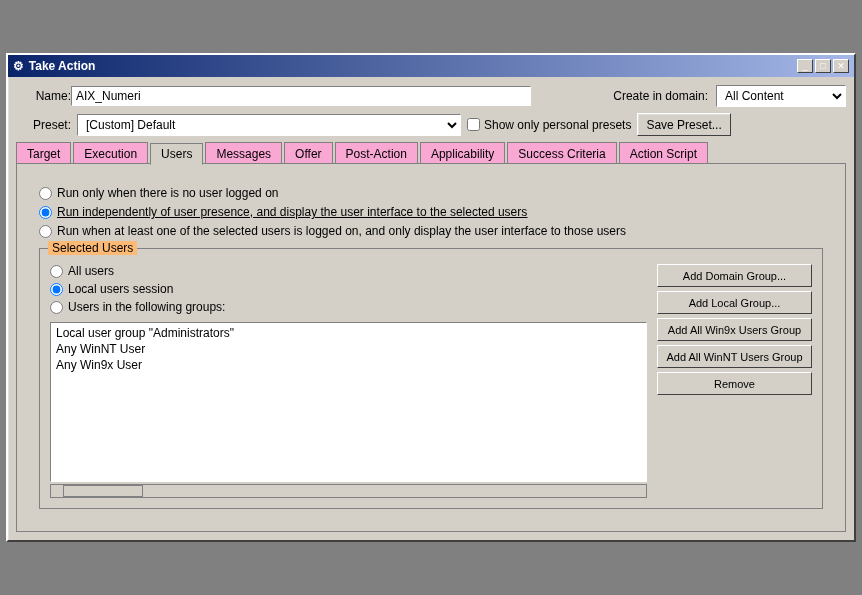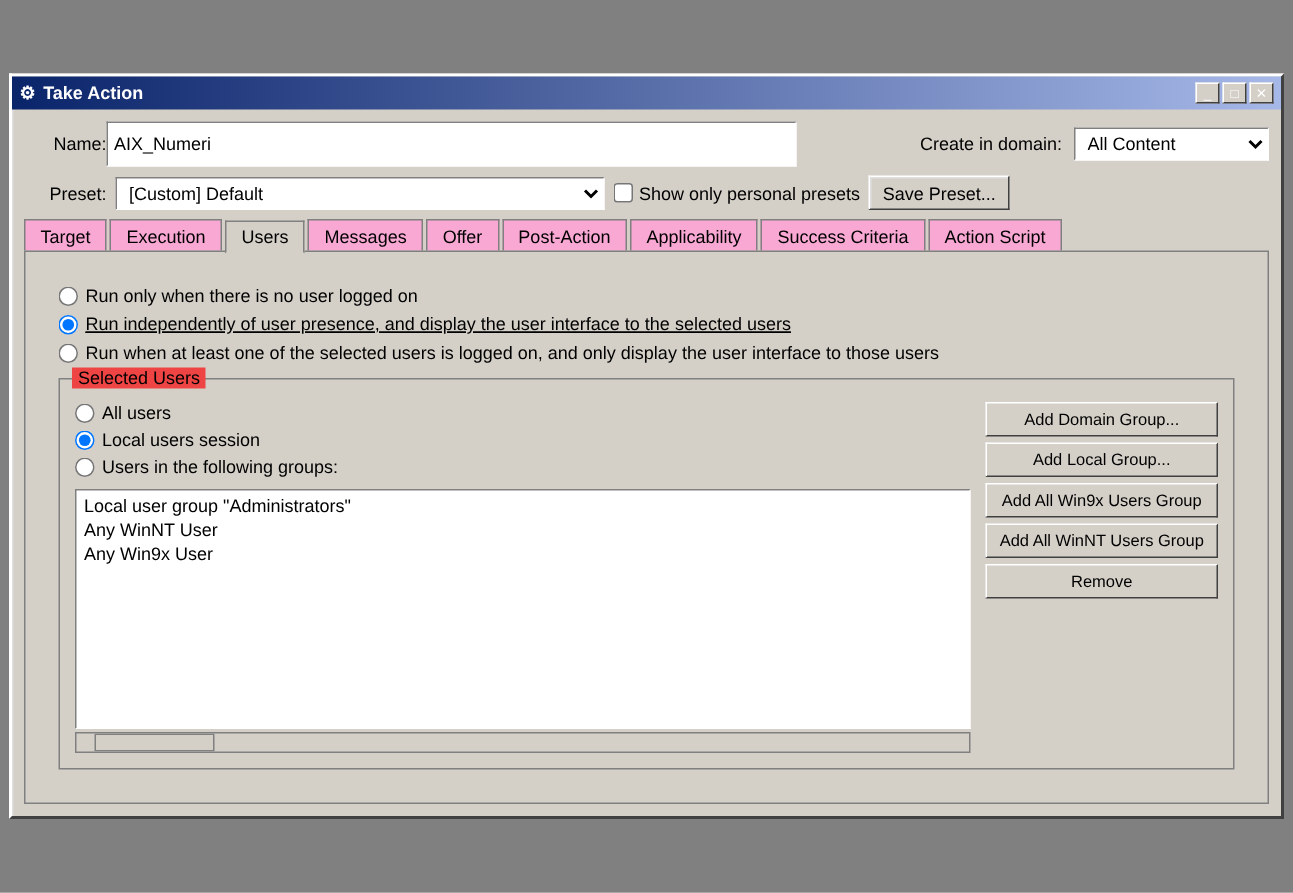--- a/index.html
+++ b/index.html
@@ -59,21 +59,21 @@
     .window-body {
       padding: 8px;
       border-radius: 25px;
     }
     .form-label {
       width: 55px;
       text-align: right;
       font-size: 12px;
     }
     .form-input {
-      height: 30px;
+      height: 20px;
       border: 1px solid;
       border-top-color: #808080;
       border-left-color: #808080;
       border-right-color: #fff;
       border-bottom-color: #fff;
       background: white;
       padding: 2px 4px;
       font-size: 12px;
     }
     .name-input { width: 460px; }
@@ -103,21 +103,21 @@
     .preset-select {
       height: 22px;
       border: 1px solid;
       border-top-color: #808080;
       border-left-color: #808080;
       border-right-color: #fff;
       border-bottom-color: #fff;
       background: white;
       padding: 2px 4px;
       font-size: 12px;
-      width: 326px;
+      width: 384px;
     }
     .checkbox-label {
       display: flex;
       align-items: center;
       gap: 4px;
       font-size: 12px;
     }
     .win-button {
       height: 23px;
       min-width: 90px;
@@ -186,21 +186,21 @@
     .group-box {
       border: 1px solid #808080;
       position: relative;
       padding: 15px 10px 10px 10px;
       margin-top: 5px;
     }
     .group-box-title {
       position: absolute;
       top: -8px;
       left: 8px;
-      background: #ef4444;
+      background: #fdba74;
       padding: 0 4px;
       font-size: 12px;
     }
     .group-inner {
       display: flex;
       gap: 10px;
     }
     .selected-users-left {
       flex: 1;
     }

